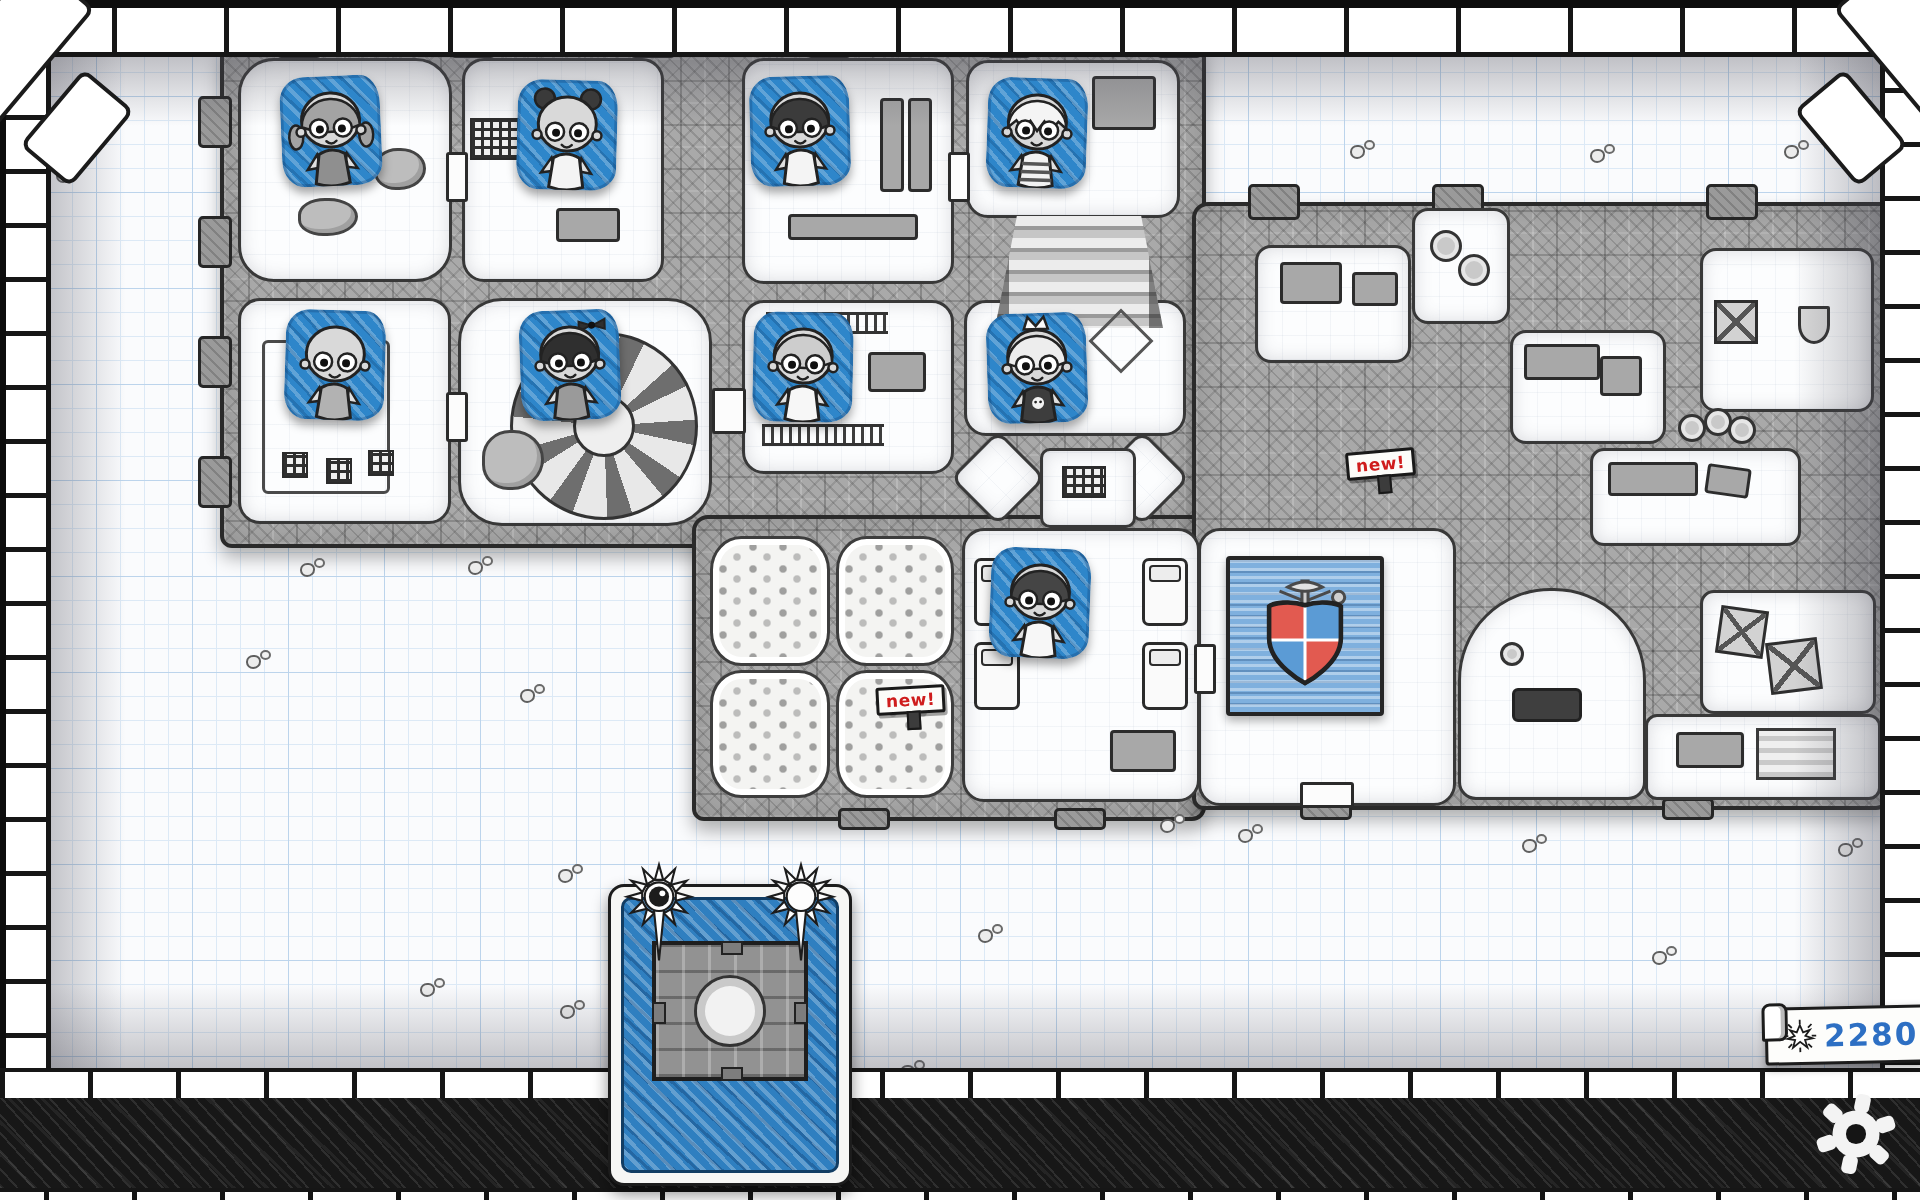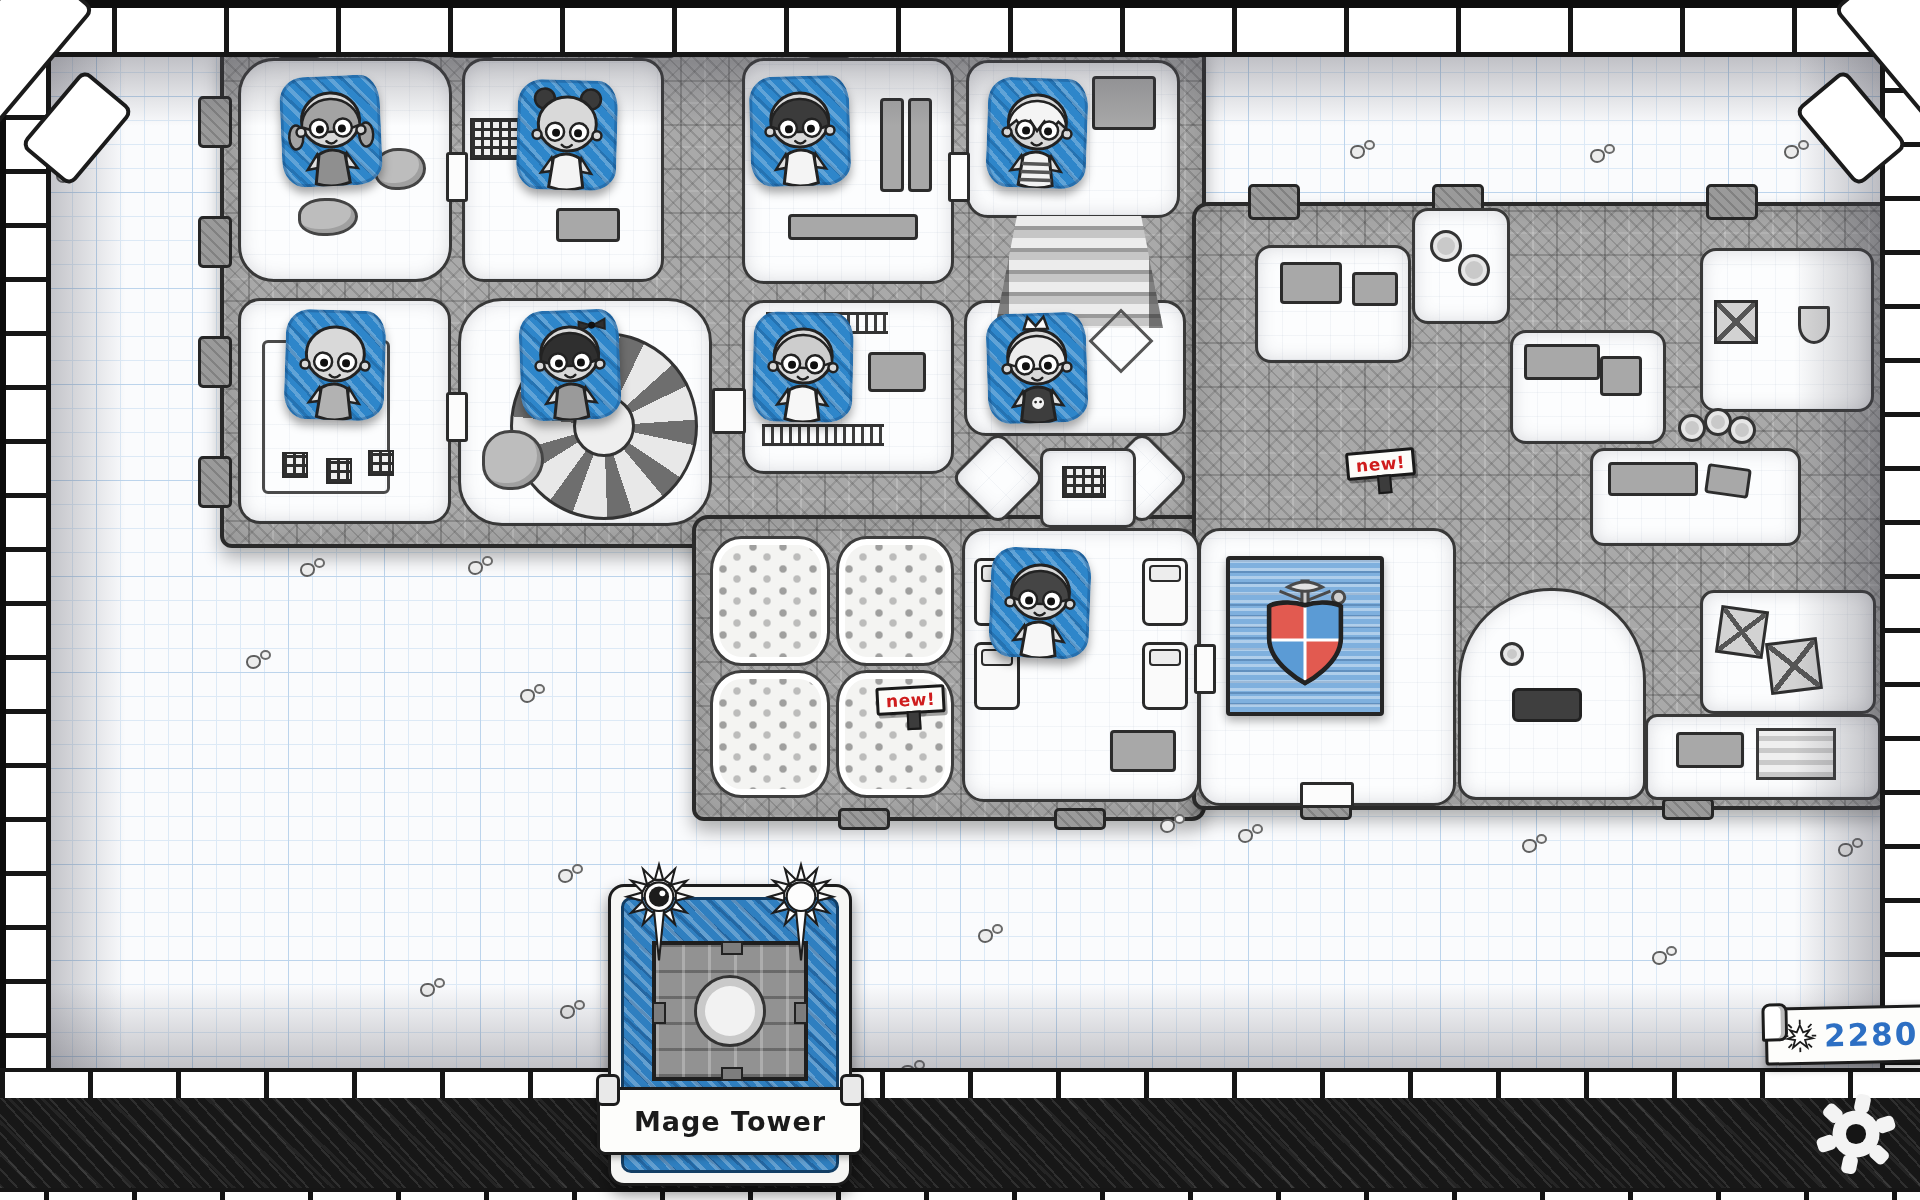--- a/index.html
+++ b/index.html
@@ -535,23 +535,20 @@
             <polygon points="50,4 45,22 55,22" transform="rotate(180 50 42)"></polygon>
             <polygon points="50,4 45,22 55,22" transform="rotate(210 50 42)"></polygon>
             <polygon points="50,4 45,22 55,22" transform="rotate(240 50 42)"></polygon>
             <polygon points="50,4 45,22 55,22" transform="rotate(270 50 42)"></polygon>
             <polygon points="50,4 45,22 55,22" transform="rotate(300 50 42)"></polygon>
             <polygon points="50,4 45,22 55,22" transform="rotate(330 50 42)"></polygon>
             <polygon points="44,58 56,58 50,118"></polygon>
             <circle cx="50" cy="42" r="17"></circle>
           </g>
         </svg></div>
-    <div class="card-banner">
-      <span class="card-title">Mage Tower</span>
-    </div>
   </div>
 
   <div class="gold-scroll">
     <svg viewBox="0 0 40 40">
       <g stroke="#1c1c1c" stroke-width="2" fill="none">
         <path d="M20 2 V7 M20 33 V38 M2 20 H7 M33 20 H38 M7 7 L11 11 M33 7 L29 11 M7 33 L11 29 M33 33 L29 29"></path>
       </g>
       <path d="M20 8 L23.5 16 L31 13.5 L26 20 L34 23 L25.5 24.5 L28 33 L20 26.5 L12 33 L14.5 24.5 L6 23 L14 20 L9 13.5 L16.5 16 Z" fill="#fff" stroke="#1c1c1c" stroke-width="2"></path>
     </svg>
     <span class="gold-value">2280</span>

